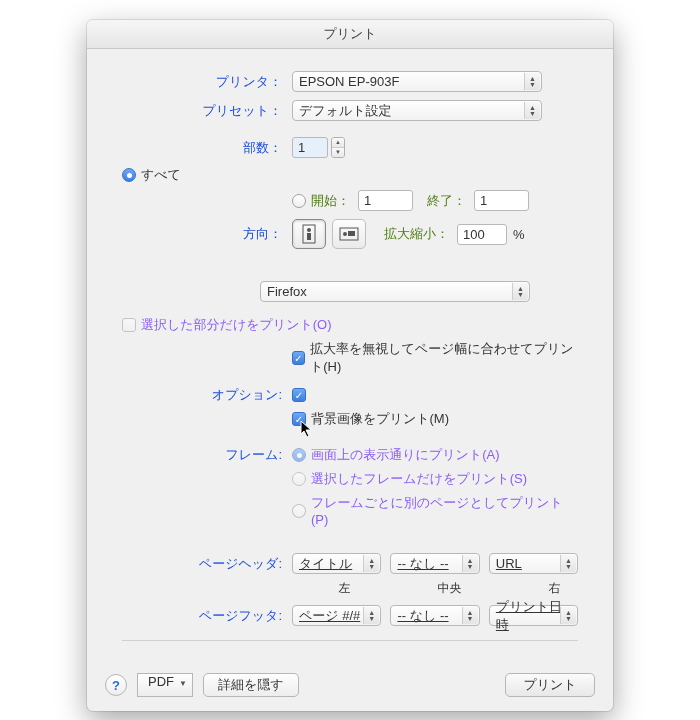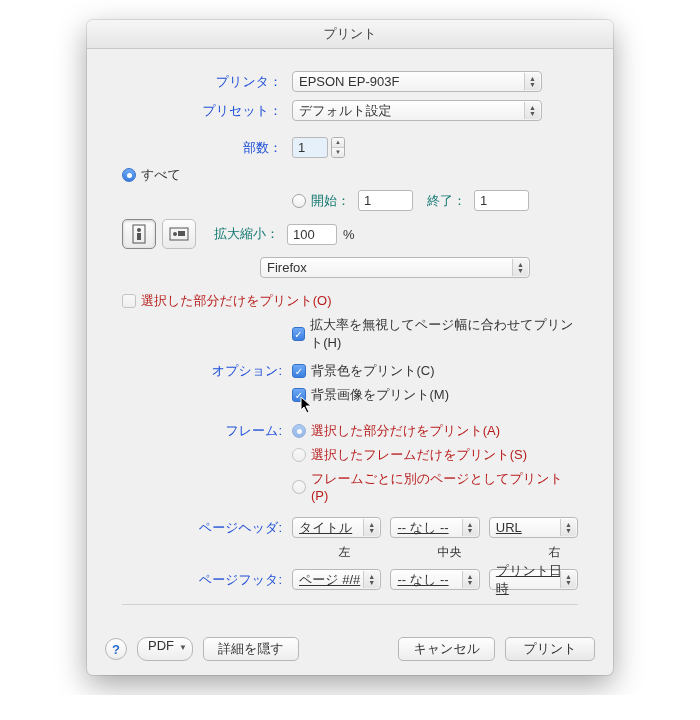--- a/index.html
+++ b/index.html
@@ -109,21 +109,21 @@
     border-radius:3px;
     border:1px solid #a0a0a0;
     background:linear-gradient(#fff,#f0f0f0);
     display:inline-flex;align-items:center;justify-content:center;
     margin-right:5px; vertical-align: middle;
     font-size:10px;color:#fff;
   }
   .checkbox.checked{background:linear-gradient(#6fa9f7,#3b7ee0);border-color:#3670c7;}
   .checkbox.checked::after{content:"✓";}
   .checkbox.disabled{opacity:0.55;}
-  .disabled-text{color:#b91c1c;}
+  .disabled-text{color:#8b5cf6;}
   .orient-btn{
     width:34px;height:30px;
     border:1px solid #bfbfbf;
     border-radius:5px;
     background:linear-gradient(#fdfdfd,#eaeaea);
     display:inline-flex;align-items:center;justify-content:center;
     margin-right:6px;
     font-size:14px;
   }
   .orient-btn.sel{border-color:#888;box-shadow:inset 0 1px 3px rgba(0,0,0,0.2);}
@@ -152,35 +152,35 @@
     border-radius:50%;
     border:1px solid #b6b6b6;
     background:linear-gradient(#fff,#eee);
     display:flex;align-items:center;justify-content:center;
     color:#2a6cd1;font-weight:bold;font-size:13px;
   }
   .pdf-btn{
     height:24px;
     padding: 0 18px 0 10px;
     border:1px solid #b6b6b6;
-    border-radius:10px;
+    border-radius:0;
     background:linear-gradient(#fefefe,#ededed);
     position:relative;
   }
   .pdf-btn .arr{position:absolute;right:5px;top:5px;font-size:8px;color:#555;}
   .spacer{flex:1;}
   .hf-labels{display:flex;margin-left:0;}
   .hf-labels span{width:105px;text-align:center;font-size:12px;}
   .hf-popup{width:95px;text-decoration:underline;}
   .cursor{
     position:absolute;
     width:14px;height:18px;
     pointer-events:none;
   }
-  .label-tight{color:#0f766e;margin-right:8px;}
+  .label-tight{color:#4d7c0f;margin-right:8px;}
 </style>
 </head>
 <body>
 
 <div class="dialog">
   <div class="titlebar">プリント</div>
 
   <div class="content">
 
     <div class="row">
@@ -218,87 +218,87 @@
       <div class="indent"></div>
       <span class="radio"></span>
       <span class="label-tight">開始：</span>
       <input type="text" class="field" style="width: 55px;" value="1">
       <span class="label-tight" style="margin-left:14px">終了：</span>
       <input type="text" class="field" style="width: 55px;" value="1">
     </div>
 
 
     <div class="row" style="margin-top:6px">
+      <div class="label">方向：</div>
       <div class="orient-btn sel">
         <svg width="16" height="20">
             <rect x="2" y="1" width="12" height="18" fill="none" stroke="#555"></rect>
             <circle cx="8" cy="6" r="2" fill="#555"></circle>
             <rect x="6" y="9" width="4" height="7" fill="#555"></rect>
           </svg>
       </div>
       <div class="orient-btn">
         <svg width="20" height="16">
             <rect x="1" y="2" width="18" height="12" fill="none" stroke="#555"></rect>
             <circle cx="6" cy="8" r="2" fill="#555"></circle>
             <rect x="9" y="5" width="7" height="5" fill="#555"></rect>
           </svg>
       </div>
       <span class="label-tight" style="margin-left:12px">拡大縮小：</span>
       <input type="text" class="field" style="width: 50px;" value="100">
       <span style="margin-left:6px">%</span>
     </div>
 
-    <div class="row" style="justify-content:center;margin-top:8px;margin-bottom:14px">
+    <div class="row" style="justify-content:center;margin-top:32px;margin-bottom:14px">
       <div class="popup section-popup" style="width:270px;margin-left:90px">
         <span>Firefox</span>
         <span class="arrows">▲<br>▼</span>
       </div>
     </div>
 
     <div class="row">
       <span class="checkbox disabled"></span>
       <span class="disabled-text">選択した部分だけをプリント(O)</span>
     </div>
     <div class="row" style="margin-top:-2px">
       <div class="indent"></div>
       <span class="checkbox checked"></span>
       <span>拡大率を無視してページ幅に合わせてプリント(H)</span>
     </div>
 
     <div class="row" style="margin-top:10px">
       <div class="label">オプション:</div>
       <span class="checkbox checked"></span>
-      <span>背景色をプリント(C)</span>
     </div>
     <div class="row" style="margin-top:-2px;position:relative">
       <div class="indent"></div>
       <span class="checkbox checked"></span>
       <span>背景画像をプリント(M)</span>
       <svg class="cursor" style="left:178px;top:10px" viewBox="0 0 14 18">
           <path d="M1 1 L1 14 L4 11 L7 17 L9 16 L6 10 L11 10 Z" fill="#000" stroke="#fff" stroke-width="1"></path>
         </svg>
     </div>
 
     <div class="row" style="margin-top:18px">
       <div class="label">フレーム:</div>
       <span class="radio disabled checked" style="opacity:0.5"></span>
-      <span class="disabled-text">選択した部分だけをプリント(A)</span>
+      <span class="disabled-text">画面上の表示通りにプリント(A)</span>
     </div>
     <div class="row" style="margin-top:-2px">
       <div class="indent"></div>
       <span class="radio disabled"></span>
       <span class="disabled-text">選択したフレームだけをプリント(S)</span>
     </div>
     <div class="row" style="margin-top:-2px">
       <div class="indent"></div>
       <span class="radio disabled"></span>
       <span class="disabled-text">フレームごとに別のページとしてプリント(P)</span>
     </div>
 
-    <div class="row" style="margin-top:14px">
+    <div class="row" style="margin-top:26px">
       <div class="label">ページヘッダ:</div>
       <div class="popup hf-popup">
           <span>タイトル</span>
           <span class="arrows">▲<br>▼</span>
         </div>
       <div style="width:10px"></div>
       <div class="popup hf-popup">
           <span>-- なし --</span>
           <span class="arrows">▲<br>▼</span>
         </div>
@@ -339,16 +339,15 @@
   </div>
 
   <div class="footer">
     <div class="help-btn">?</div>
     <div class="pdf-btn">
       <span>PDF</span>
       <span class="arr">▼</span>
     </div>
     <button class="btn">詳細を隠す</button>
     <div class="spacer"></div>
-    <button class="btn">キャンセル</button>
     <button class="btn primary" style="width:90px">プリント</button>
   </div>
 </div>
 
 </body></html>

